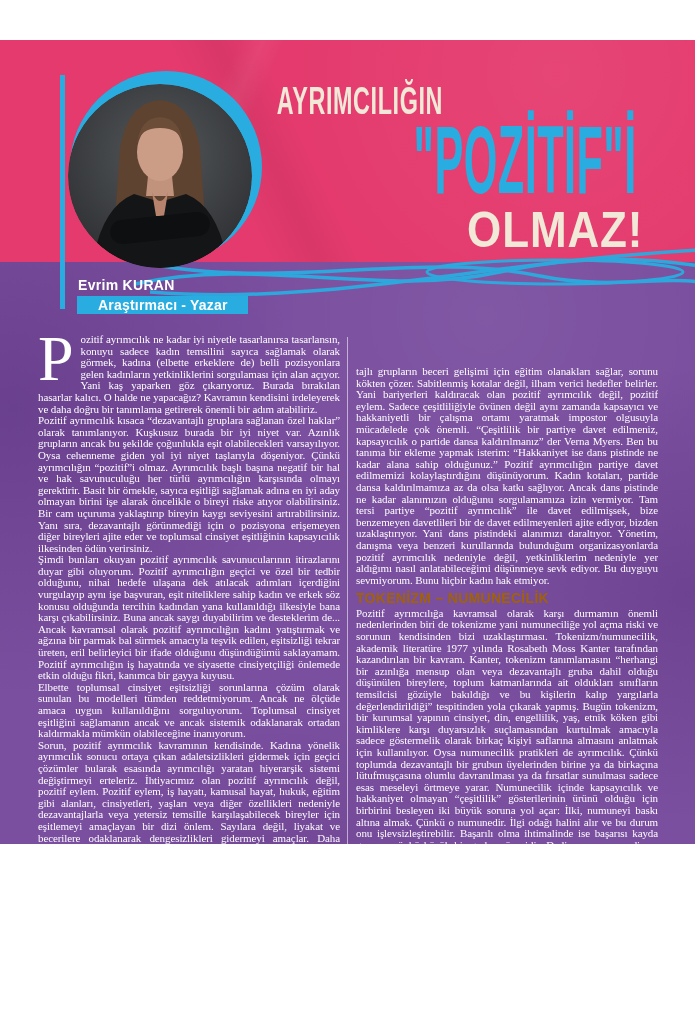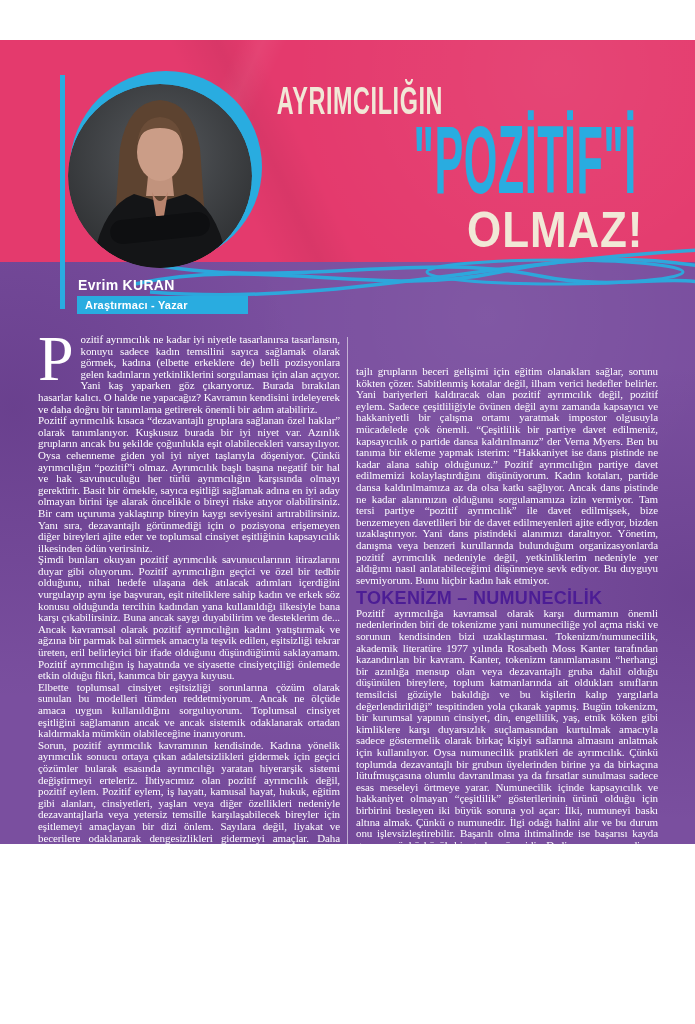--- a/index.html
+++ b/index.html
@@ -27,34 +27,34 @@
   .t1{right:252px;top:81px;font-size:39px;color:#f1e8d7;transform:scaleX(.60);
       transform-origin:right top;letter-spacing:1px;}
   .t2{right:58px;top:112px;font-size:96px;color:#29ace0;transform:scaleX(.45);
       transform-origin:right top;letter-spacing:1px;}
   .t3{right:52px;top:205px;font-size:50px;color:#f1e8d7;transform:scaleX(.88);
       transform-origin:right top;letter-spacing:1px;}
   .author-name{position:absolute;left:78px;top:277px;font-size:14px;font-weight:700;
                color:#ffffff;z-index:6;letter-spacing:.3px;}
   .author-role-bar{position:absolute;left:77px;top:296px;width:171px;height:18px;background:#29ace0;
                    z-index:6;display:flex;align-items:center;}
-  .author-role-bar span{font-size:11px;font-weight:700;color:#ffffff;padding-left:8px;letter-spacing:.2px;}
+  .author-role-bar span{font-size:14px;font-weight:700;color:#ffffff;padding-left:21px;letter-spacing:.2px;}
   
   .col{position:absolute;top:334px;width:302px;height:588px;overflow:hidden;z-index:2;
        color:#fdfcff;font-family:"Liberation Serif","DejaVu Serif",serif;
        font-size:11px;line-height:11.6px;letter-spacing:-0.1px;}
   .col-left{left:38px;}
   .col-right{left:356px;margin-top:32px;}
   .col p{margin:0;text-align:justify;}
   .divider{position:absolute;left:347px;top:337px;width:1px;height:583px;
            background:rgba(255,255,255,.55);z-index:2;}
   .dropcap{float:left;font-size:64px;line-height:46px;padding:2px 7px 0 0;
            font-family:"Liberation Serif","DejaVu Serif",serif;color:#ffffff;}
   .col h2{margin:7px 0 3px 0;font-family:"Liberation Sans","DejaVu Sans",sans-serif;
-          font-size:18px;font-weight:700;letter-spacing:.3px;color:#4c1d95;text-align:left;}
+          font-size:14px;font-weight:700;letter-spacing:.3px;color:#a16207;text-align:left;}
   
   .page-number{position:absolute;left:59px;top:936px;font-size:17px;font-weight:700;color:#ec4899;}
   .site-url{position:absolute;left:92px;top:955px;font-size:16px;color:#8f8f8f;letter-spacing:.2px;}
   .logo{position:absolute;right:37px;top:935px;text-align:right;z-index:2;
         font-family:"Liberation Serif","DejaVu Serif",serif;}
   .logo-main{font-size:19px;font-weight:700;letter-spacing:-0.4px;line-height:1;}
   .logo-black{color:#161616;}
   .logo-red{color:#c8202f;}
   .logo-sub{font-size:14px;font-style:italic;font-weight:700;color:#161616;
             font-family:"DejaVu Serif","Liberation Serif",serif;margin-top:0px;line-height:1;}

